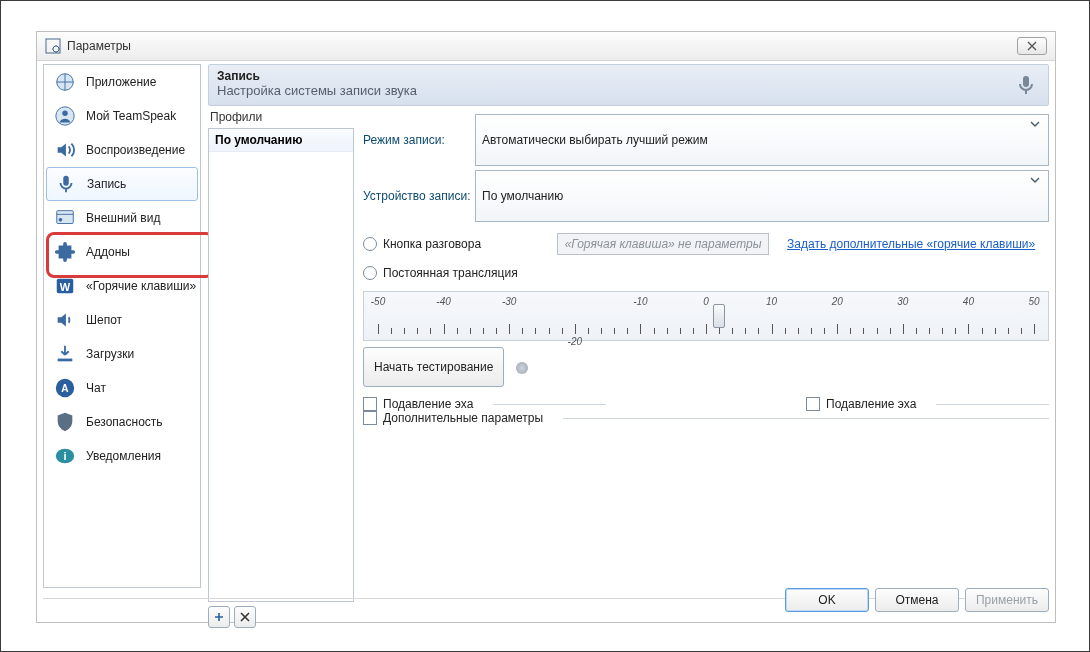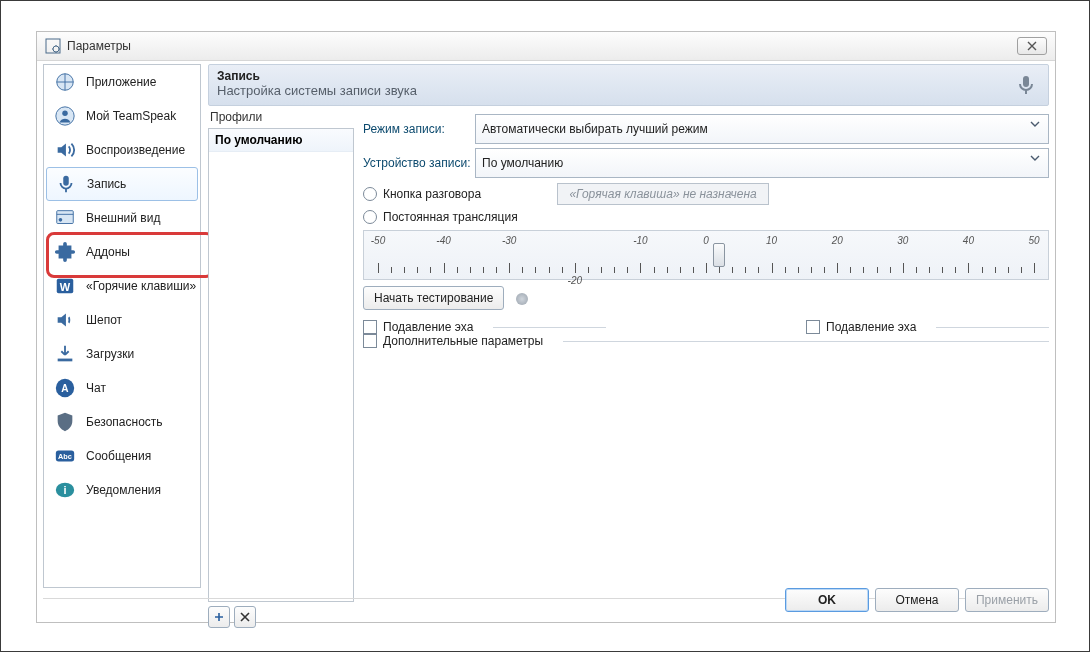--- a/index.html
+++ b/index.html
@@ -32,48 +32,48 @@
   .header .hmain { flex:1; }
   .header .htitle { font-weight:bold; color:#222; }
   .header .hsub { color:#565f6a; font-size:13px; }
   .header .hicon { width:28px; display:flex; align-items:center; justify-content:center; color:#7a8796; }
 
   
   .details { position:absolute; left:320px; right:0; top:46px; bottom:36px; }
   .details .sec { color:#333; margin-bottom:6px; }
   .row { display:flex; align-items:center; margin:4px 0; }
   .row .lab { width:112px; color:#0c4a6e; }
-  .combo { flex:1; height:20px; border:1px solid #a9b6c4; background:linear-gradient(#fff,#f2f5f9); display:flex; align-items:center; padding:4px 6px; color:#222; position:relative; }
+  .combo { flex:1; height:20px; border:1px solid #a9b6c4; background:linear-gradient(#fff,#f2f5f9); display:flex; align-items:center; padding:15px 6px; color:#222; position:relative; }
   .combo .chev { position:absolute; right:4px; top:3px; width:14px; height:14px; color:#4a5a6e; }
-  .radio-row { display:flex; align-items:center; gap:6px; margin:5px 0; color:#222; }
+  .radio-row { display:flex; align-items:center; gap:6px; margin:11px 0; color:#222; }
   .radio { width:12px; height:12px; border:1px solid #7c8a99; border-radius:50%; display:inline-flex; align-items:center; justify-content:center; background:#fff; }
   .radio.checked::after { content:""; width:6px; height:6px; border-radius:50%; background:#2d6fb5; }
   .hotkey-box { width:210px; height:20px; border:1px solid #b9c2cc; background:#f1f3f6; color:#8a929b; display:flex; align-items:center; justify-content:center; font-style:italic; margin-left:70px; }
   .linkish { color:#1a5ec8; text-decoration:underline; margin-left:12px; cursor:pointer; }
 
   .ruler-wrap { margin:6px 0 6px 0; padding:6px; border:1px solid #c8d0d9; background:linear-gradient(#f6f8fb,#eef2f7); height:36px; position:relative;font-style:italic; }
   .ruler-ticks { position:absolute; left:14px; right:14px; top:4px; bottom:4px; }
   .ruler-ticks .num { position:absolute; top:0; font-size:10px; color:#555; transform:translateX(-50%); }
   .ruler-ticks .tick { position:absolute; bottom:2px; width:1px; background:#555; }
   .ruler-ticks .tick.major { height:10px; }
   .ruler-ticks .tick.minor { height:6px; }
   .slider-thumb { position:absolute; top:8px; width:10px; height:22px; background:linear-gradient(#fafbfc,#dadfe5); border:1px solid #8a95a1; border-radius:2px; transform:translateX(-50%); }
 
-  .testbtn { height:22px; padding:0 10px; border:1px solid #9eadbd; border-radius:3px; background:linear-gradient(#fdfdfd,#ececec); display:inline-flex; align-items:center; color:#222; }
+  .testbtn { height:22px; padding:8px 10px; border:1px solid #9eadbd; border-radius:3px; background:linear-gradient(#fdfdfd,#ececec); display:inline-flex; align-items:center; color:#222; }
   .led { width:12px; height:12px; border-radius:50%; background:radial-gradient(#cfd5dc,#9aa3ad); display:inline-block; margin-left:8px; vertical-align:middle; }
 
   .check-row { display:inline-flex; align-items:center; gap:6px; color:#222; }
   .chk { width:12px; height:12px; border:1px solid #7c8a99; background:#fff; }
   .grouphead { display:flex; align-items:center; gap:20px; margin-top:0; }
   .grouphead .line { flex:1; height:1px; background:#cfd6de; }
 
   
   .buttons { position:absolute; right:0; bottom:4px; display:flex; gap:6px; }
   .btn { min-width:62px; height:22px; border:1px solid #9eadbd; border-radius:3px; background:linear-gradient(#fdfdfd,#ececec); display:flex; align-items:center; justify-content:center; color:#222; padding:0 10px; }
-  .btn.primary { border-color:#5a9be0; box-shadow:0 0 0 1px #bcd8f5 inset;font-weight:bold; }
+  .btn.primary { border-color:#5a9be0; box-shadow:0 0 0 1px #bcd8f5 inset; }
   .btn.disabled { color:#9aa0a7; }
 </style>
 </head>
 <body>
 
 <div class="outer">
   <div class="win">
 
     <div class="titlebar">
       <span class="t-icon">
@@ -190,29 +190,20 @@
             <span class="side-icon">
               <svg viewBox="0 0 24 24" width="22" height="22">
                 <path d="M12 2l8 3v6c0 5-3 9-8 11-5-2-8-6-8-11V5l8-3z" fill="#5a6e84"></path>
               </svg>
             </span>
             <span>Безопасность</span>
           </div>
           <div class="side-item">
             <span class="side-icon">
               <svg viewBox="0 0 24 24" width="22" height="22">
-                <rect x="2" y="6" width="20" height="12" rx="3" fill="#2a5f9e"></rect>
-                <text x="12" y="15" text-anchor="middle" fill="#fff" font-size="8" font-weight="bold">Abc</text>
-              </svg>
-            </span>
-            <span>Сообщения</span>
-          </div>
-          <div class="side-item">
-            <span class="side-icon">
-              <svg viewBox="0 0 24 24" width="22" height="22">
                 <ellipse cx="12" cy="12" rx="10" ry="8" fill="#2a8f9e"></ellipse>
                 <text x="12" y="16" text-anchor="middle" fill="#fff" font-size="12" font-weight="bold">i</text>
               </svg>
             </span>
             <span>Уведомления</span>
           </div>
         </div>
       <div class="highlight"></div>
 
       <div class="header">
@@ -266,21 +257,22 @@
             <span>По умолчанию</span>
             <span class="chev"><svg viewBox="0 0 10 10" width="10" height="10">
                   <path d="M1 3l4 4 4-4" fill="none" stroke="currentColor" stroke-width="1.4"></path>
                 </svg></span>
           </div>
         </div>
 
         <div class="radio-row">
           <span class="radio"></span>
           <span>Кнопка разговора</span>
-          <div class="hotkey-box">«Горячая клавиша» не назначена</div>
+          <div class="hotkey-box">«Горячая клавиша» не параметры</div>
+          <span class="linkish">Задать дополнительные «горячие клавиши»</span>
         </div>
 
         <div class="radio-row">
           <span class="radio"></span>
           <span>Постоянная трансляция</span>
         </div>
 
 
         <div class="ruler-wrap">
           <div class="ruler-ticks" id="ruler">

